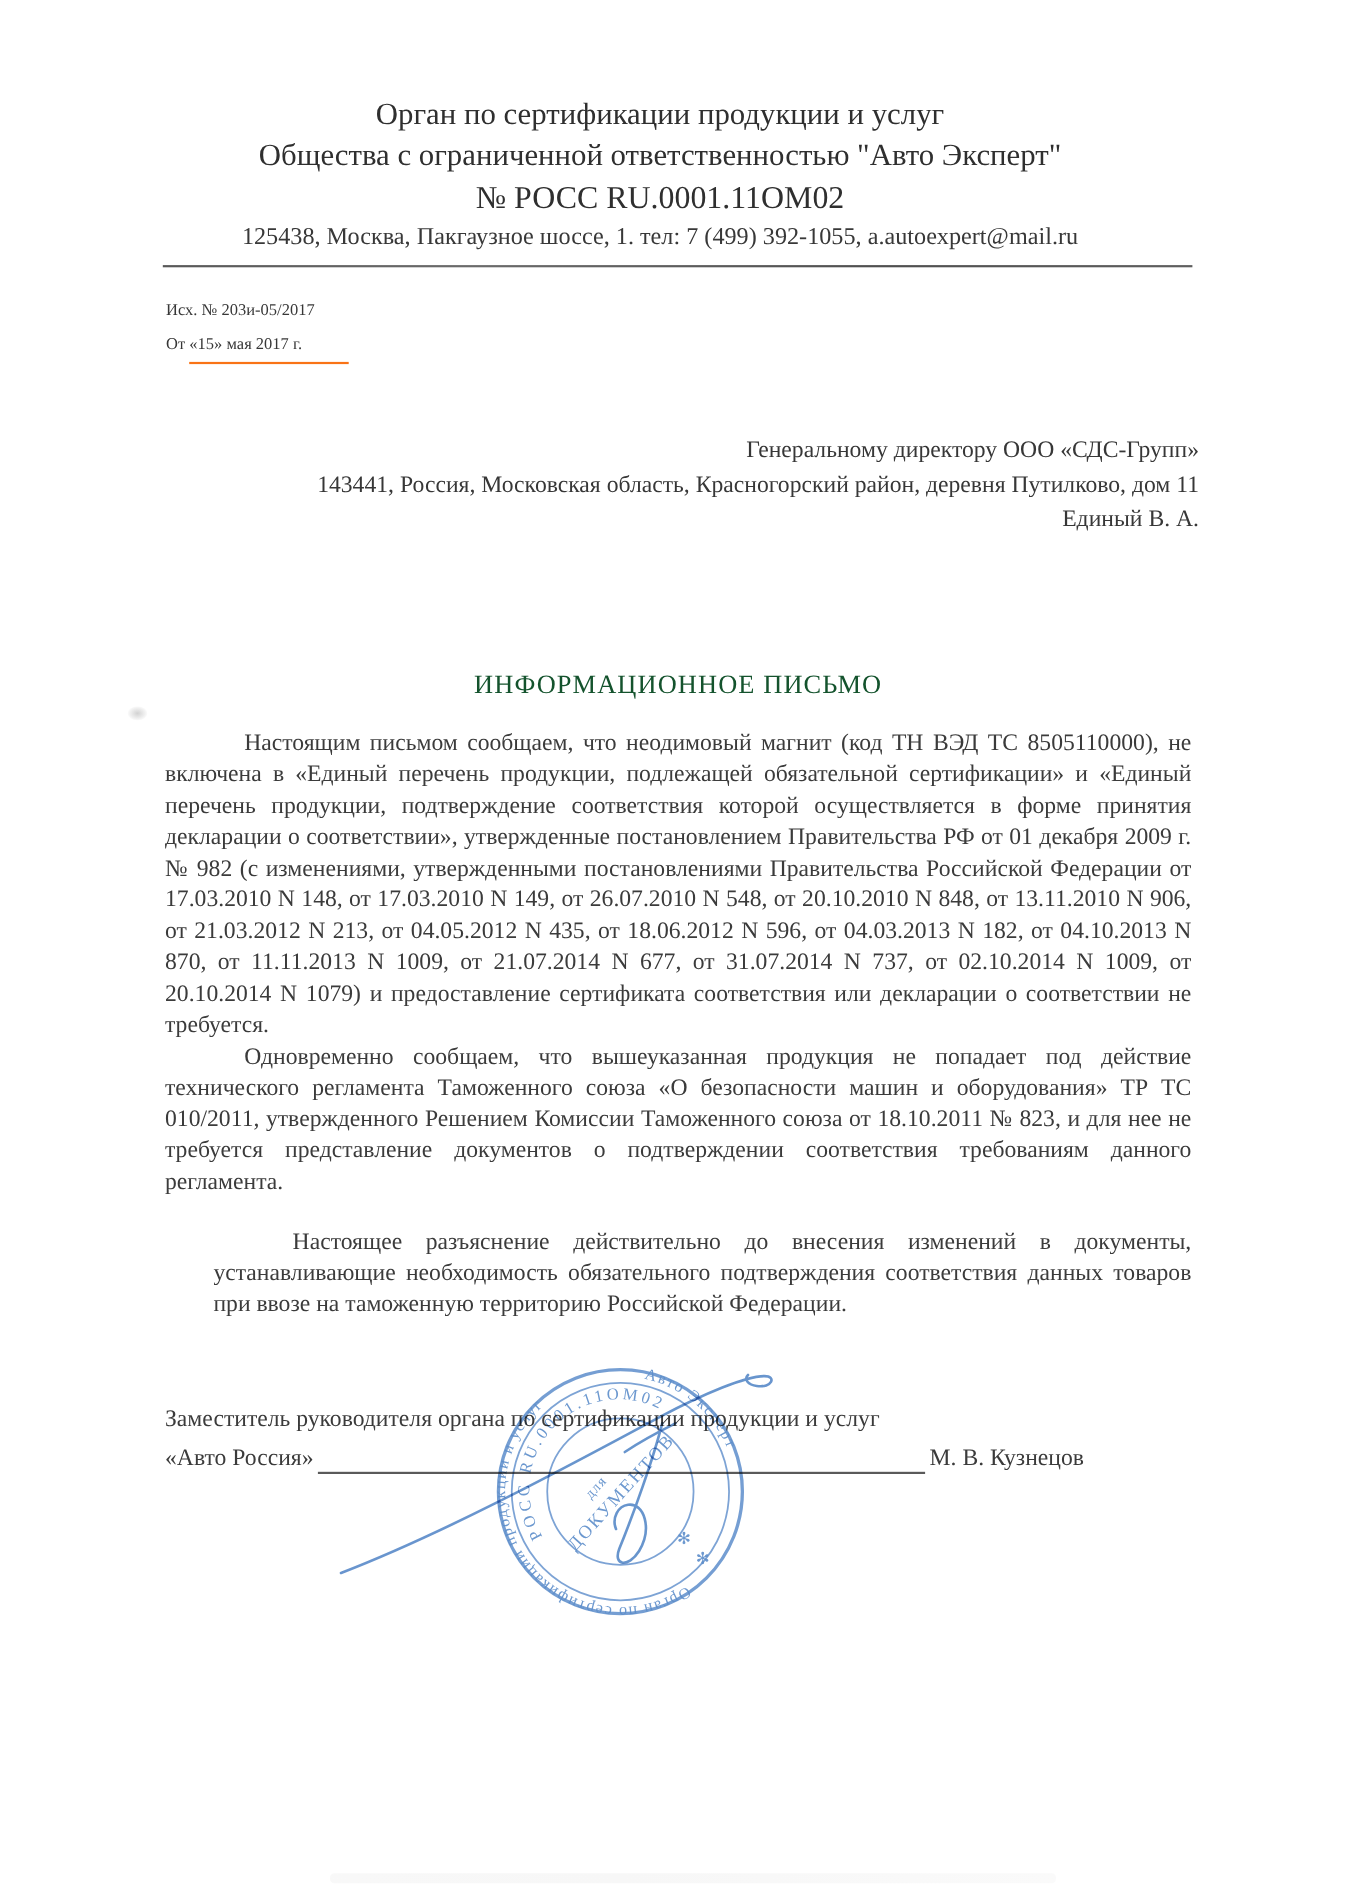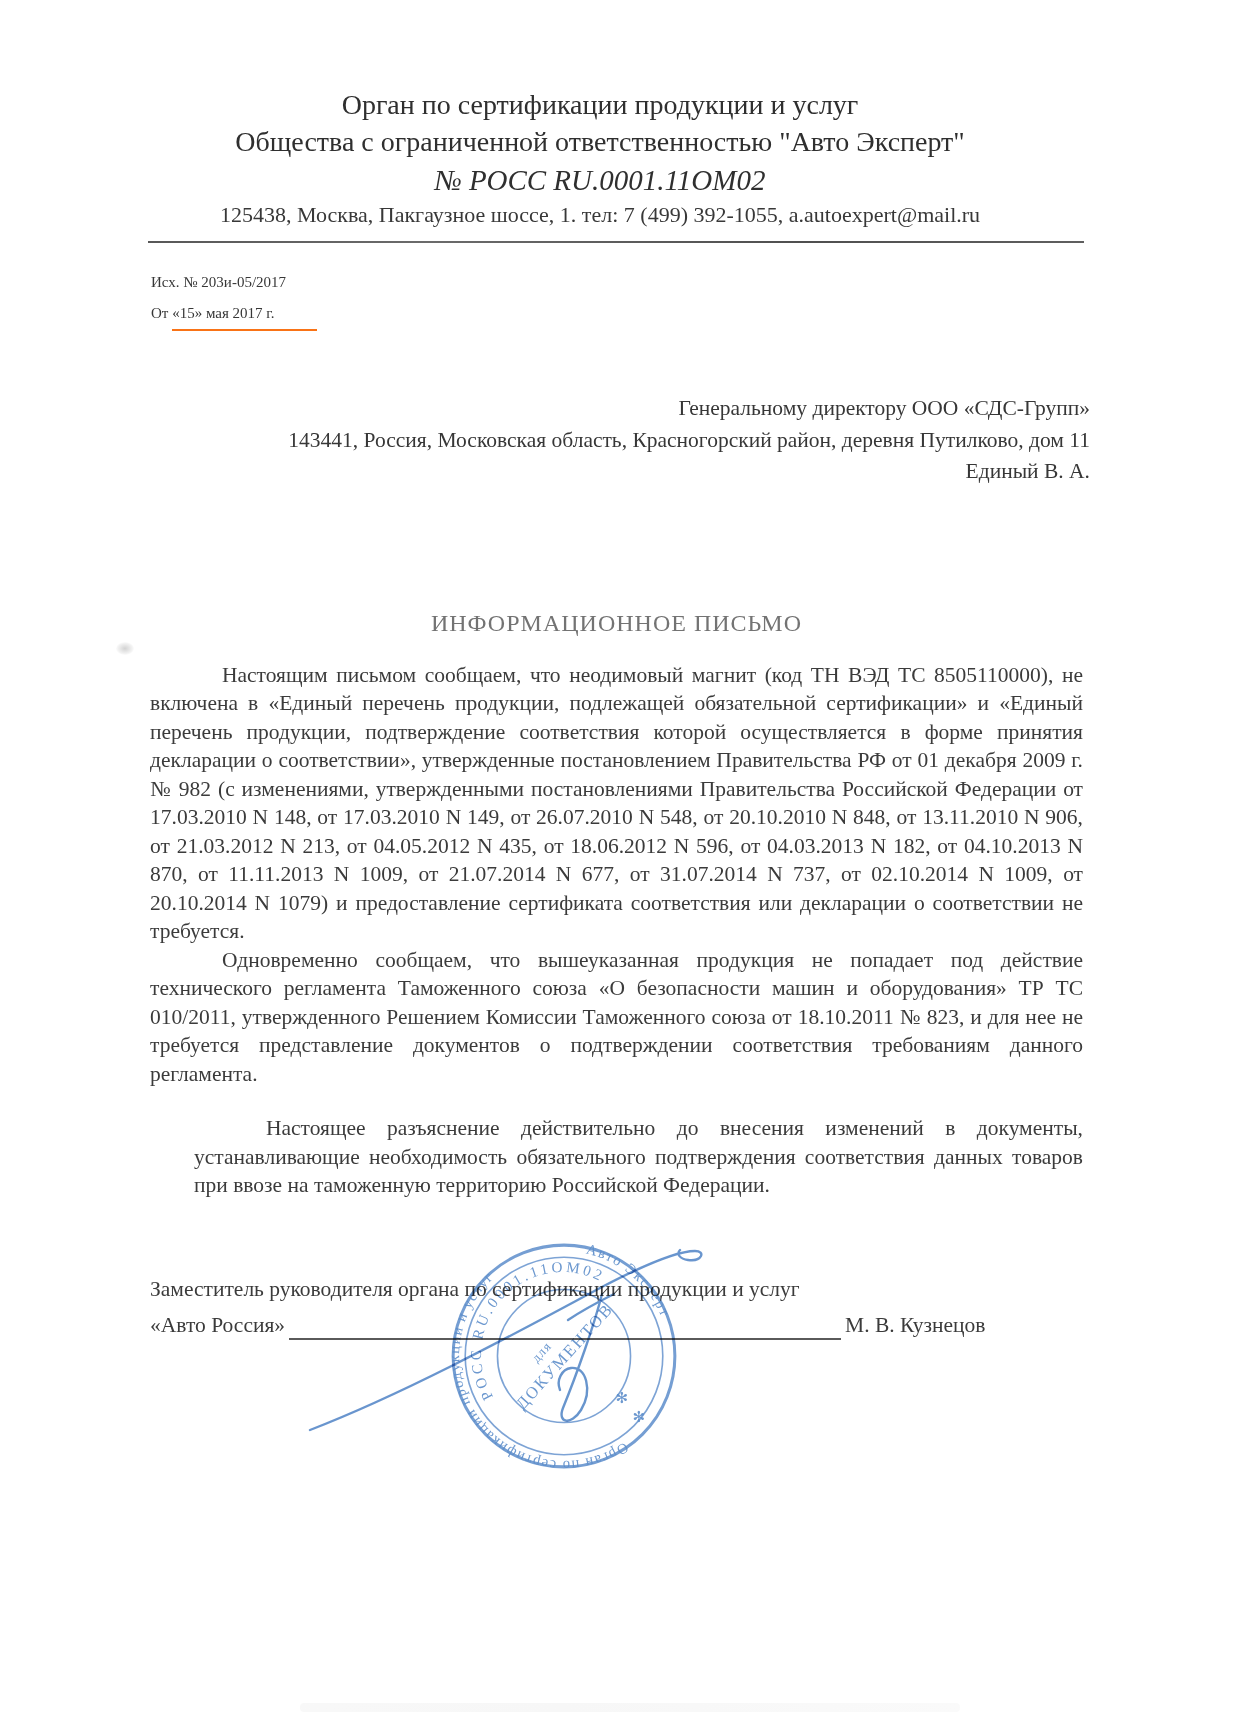--- a/index.html
+++ b/index.html
@@ -12,21 +12,21 @@
     height: 1718px;
     background: #ffffff;
     overflow: hidden;
     padding-left: 20px;
   }
 
   
   .letterhead { padding-top: 86px; text-align: center; color: #2f2f2f;
                 padding-left: 60px; padding-right: 120px; }
   .lh-big  { font-size: 28px; line-height: 37px; }
-  .lh-num  { font-size: 29px; line-height: 40px; font-style: italic; }
+  .lh-num  { font-size: 29px; line-height: 40px; }
   .lh-small{ font-size: 22px; line-height: 29px; color: #383838; }
 
   .rule {
     margin: 12px 0 0 128px;
     width: 936px; height: 2px;
     background: linear-gradient(to right, #585858, #6b6b6b 30%, #4f4f4f 70%, #5f5f5f);
   }
 
   
   .ref { margin: 24px 0 0 131px; font-size: 15px; line-height: 31px; color: #373737; }
@@ -47,21 +47,21 @@
   }
 
   
   .title {
     margin: 122px 0 0 130px;
     width: 933px;
     text-align: center;
     font-size: 24px;
     font-weight: normal;
     letter-spacing: 1px;
-    color: #737373;
+    color: #14532d;
   }
 
   
   .body-block { margin: 24px 0 0 130px; width: 933px; }
   .body-block p {
     font-size: 21.5px;
     line-height: 28.5px;
     text-align: justify;
     text-indent: 72px;
     color: #3b3b3b;

